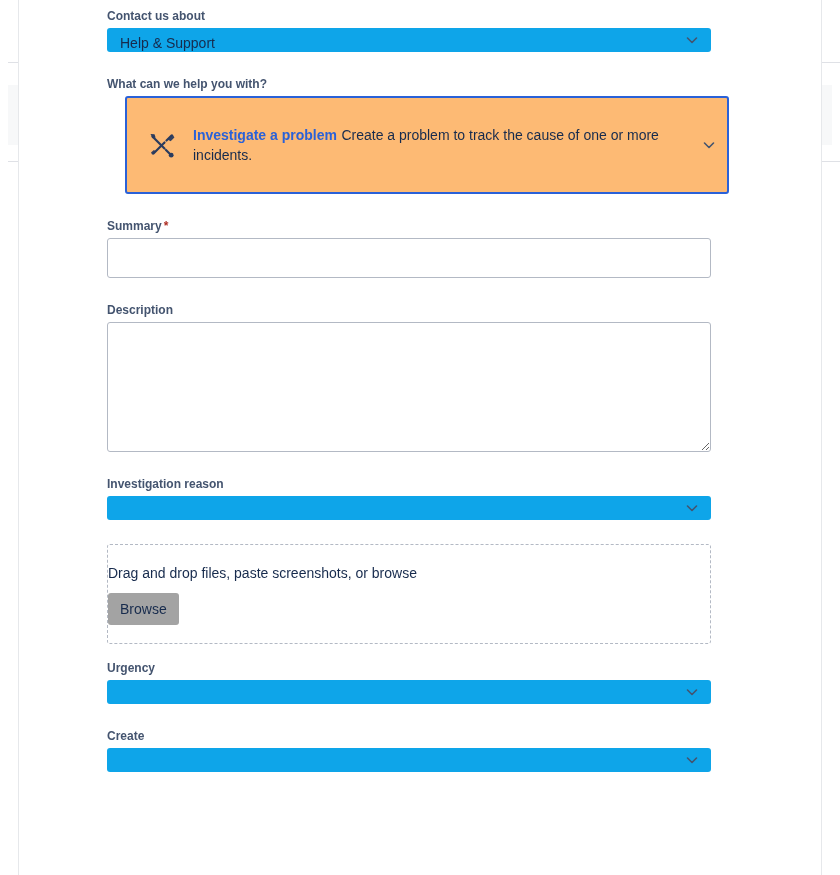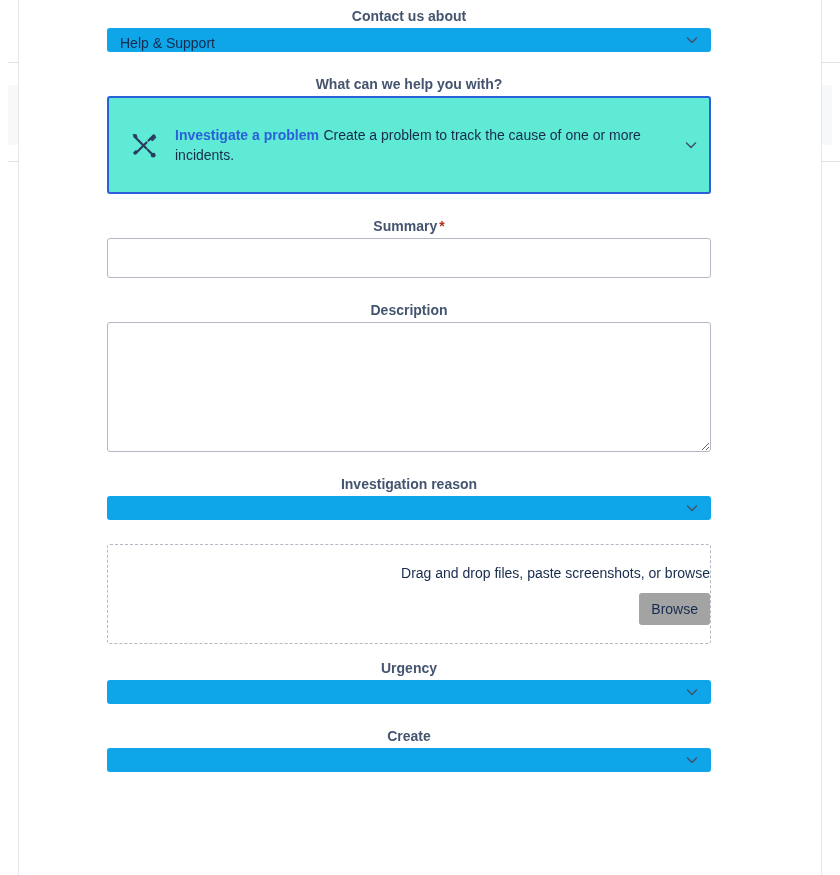--- a/index.html
+++ b/index.html
@@ -48,27 +48,26 @@
     overflow: hidden;
   }
   .form {
     position: absolute;
     left: 88px;
     top: 0;
     width: 604px;
   }
   .field { margin-bottom: 0; }
   .label {
-    font-size: 14px;
+    font-size: 12px;
     font-weight: bold;
     color: #44546f;
     line-height: 16px;
     margin-bottom: 4px;
     display: block;
-    text-align: center;
   }
   .req {
     color: #ae2e24;
     font-weight: bold;
     margin-left: 2px;
   }
   .select-box {
     position: relative;
     width: 604px;
     height: 24px;
@@ -91,27 +90,28 @@
     width: 16px;
     height: 16px;
     display: block;
     pointer-events: none;
   }
   .chev svg { display: block; }
   .req-type {
     position: relative;
     width: 604px;
     min-height: 98px;
-    background: #5eead4;
+    background: #fdba74;
     border: 2px solid #2a61d8;
     border-radius: 3px;
     display: flex;
     align-items: center;
     padding: 14px 40px 14px 18px;
     cursor: pointer;
+    margin-left: 18px;
   }
   .req-icon {
     width: 34px;
     height: 34px;
     margin-right: 14px;
     flex: 0 0 34px;
     display: flex;
     align-items: center;
     justify-content: center;
   }
@@ -155,21 +155,21 @@
     display: block;
   }
   .dropzone {
     width: 604px;
     height: 100px;
     border: 1px dashed #b3b9c4;
     border-radius: 3px;
     background: #ffffff;
     display: flex;
     flex-direction: column;
-    align-items: flex-end;
+    align-items: flex-start;
     justify-content: center;
     gap: 10px;
   }
   .dz-text {
     font-size: 14px;
     color: #172b4d;
     line-height: 20px;
   }
   .browse-btn {
     background: #a3a3a3;

